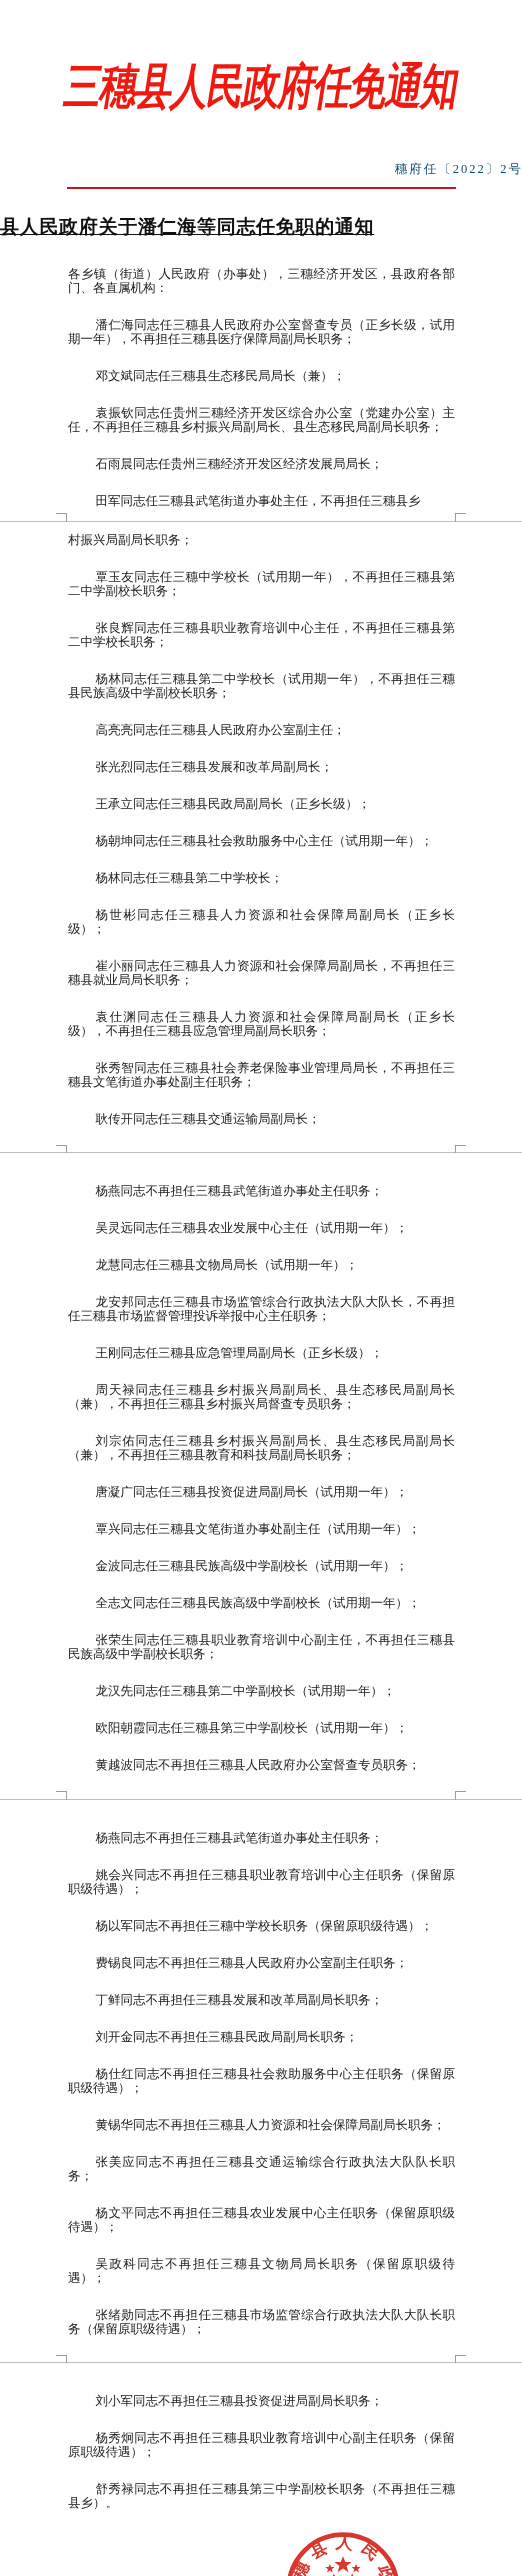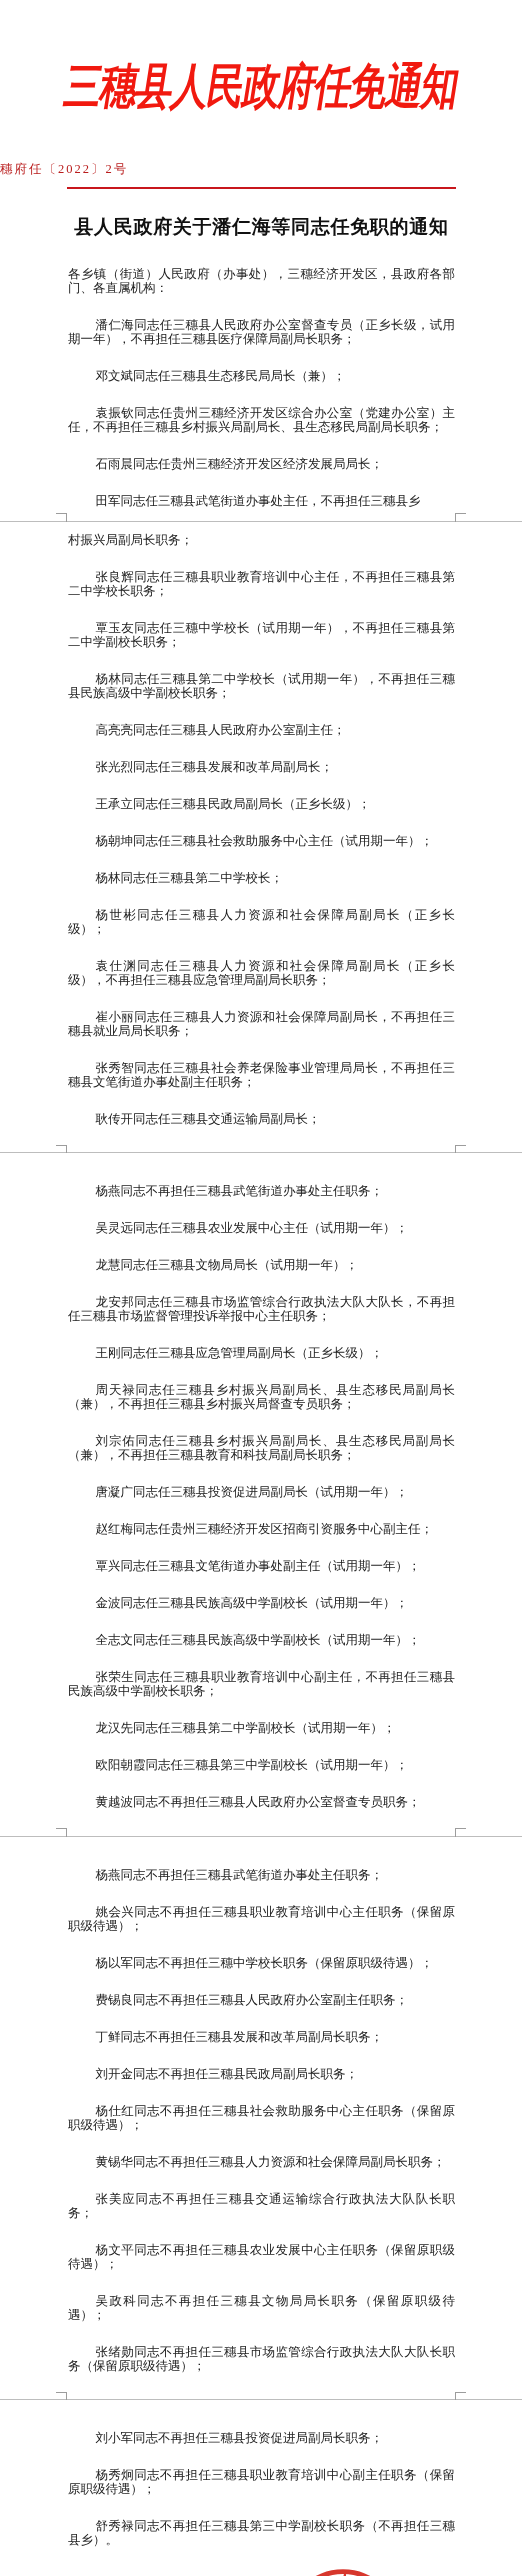--- a/index.html
+++ b/index.html
@@ -21,39 +21,40 @@
     font-size: 37px;
     font-weight: bold;
     letter-spacing: -1.3px;
     white-space: nowrap;
     transform: skewX(-9deg) scaleY(1.32);
     transform-origin: center;
     font-family: "Liberation Serif", serif;
   }
   .doc-number {
     margin-top: 49px;
-    text-align: left;
+    text-align: right;
     font-size: 12.5px;
     letter-spacing: 2px;
-    color: #b91c1c;
+    color: #0c4a6e;
   }
   .red-rule {
     width: 389px;
     height: 2px;
     margin: 8.5px auto 0;
     background: #c8171c;
   }
   .doc-title {
     margin-top: 25px;
-    text-align: center;
+    text-align: left;
     font-size: 19px;
     font-weight: bold;
     color: #111;
     font-family: "Liberation Sans", sans-serif;
     letter-spacing: 0.7px;
+    text-decoration: underline;
   }
   
   .doc-body {
     margin-top: 27.6px;
     font-size: 12.5px;
     line-height: 14px;
     text-align: justify;
   }
   .para {
     margin: 0 68px;
@@ -110,47 +111,46 @@
       <p class="para indent">邓文斌同志任三穗县生态移民局局长（兼）；</p>
       <p class="para indent">袁振钦同志任贵州三穗经济开发区综合办公室（党建办公室）主任，不再担任三穗县乡村振兴局副局长、县生态移民局副局长职务；</p>
       <p class="para indent">石雨晨同志任贵州三穗经济开发区经济发展局局长；</p>
       <p class="para indent">田军同志任三穗县武笔街道办事处主任，不再担任三穗县乡</p>
       <div class="pagebreak tight">
         <span class="pb-line"></span>
         <span class="pb-corner pb-left"></span>
         <span class="pb-corner pb-right"></span>
       </div>
       <p class="para">村振兴局副局长职务；</p>
+      <p class="para indent">覃玉友同志任三穗中学校长（试用期一年），不再担任三穗县第二中学副校长职务；</p>
       <p class="para indent">张良辉同志任三穗县职业教育培训中心主任，不再担任三穗县第二中学校长职务；</p>
-      <p class="para indent">覃玉友同志任三穗中学校长（试用期一年），不再担任三穗县第二中学副校长职务；</p>
       <p class="para indent">杨林同志任三穗县第二中学校长（试用期一年），不再担任三穗县民族高级中学副校长职务；</p>
       <p class="para indent">高亮亮同志任三穗县人民政府办公室副主任；</p>
       <p class="para indent">张光烈同志任三穗县发展和改革局副局长；</p>
       <p class="para indent">王承立同志任三穗县民政局副局长（正乡长级）；</p>
       <p class="para indent">杨朝坤同志任三穗县社会救助服务中心主任（试用期一年）；</p>
       <p class="para indent">杨林同志任三穗县第二中学校长；</p>
       <p class="para indent">杨世彬同志任三穗县人力资源和社会保障局副局长（正乡长级）；</p>
+      <p class="para indent">崔小丽同志任三穗县人力资源和社会保障局副局长，不再担任三穗县就业局局长职务；</p>
       <p class="para indent">袁仕渊同志任三穗县人力资源和社会保障局副局长（正乡长级），不再担任三穗县应急管理局副局长职务；</p>
-      <p class="para indent">崔小丽同志任三穗县人力资源和社会保障局副局长，不再担任三穗县就业局局长职务；</p>
       <p class="para indent">张秀智同志任三穗县社会养老保险事业管理局局长，不再担任三穗县文笔街道办事处副主任职务；</p>
       <p class="para indent">耿传开同志任三穗县交通运输局副局长；</p>
       <div class="pagebreak">
         <span class="pb-line"></span>
         <span class="pb-corner pb-left"></span>
         <span class="pb-corner pb-right"></span>
       </div>
       <p class="para indent">杨燕同志不再担任三穗县武笔街道办事处主任职务；</p>
       <p class="para indent">吴灵远同志任三穗县农业发展中心主任（试用期一年）；</p>
       <p class="para indent">龙慧同志任三穗县文物局局长（试用期一年）；</p>
       <p class="para indent">龙安邦同志任三穗县市场监管综合行政执法大队大队长，不再担任三穗县市场监督管理投诉举报中心主任职务；</p>
       <p class="para indent">王刚同志任三穗县应急管理局副局长（正乡长级）；</p>
       <p class="para indent">周天禄同志任三穗县乡村振兴局副局长、县生态移民局副局长（兼），不再担任三穗县乡村振兴局督查专员职务；</p>
       <p class="para indent">刘宗佑同志任三穗县乡村振兴局副局长、县生态移民局副局长（兼），不再担任三穗县教育和科技局副局长职务；</p>
       <p class="para indent">唐凝广同志任三穗县投资促进局副局长（试用期一年）；</p>
-      <p class="para indent">赵红梅同志任贵州三穗经济开发区招商引资服务中心副主任；</p>
       <p class="para indent">覃兴同志任三穗县文笔街道办事处副主任（试用期一年）；</p>
       <p class="para indent">金波同志任三穗县民族高级中学副校长（试用期一年）；</p>
       <p class="para indent">全志文同志任三穗县民族高级中学副校长（试用期一年）；</p>
       <p class="para indent">张荣生同志任三穗县职业教育培训中心副主任，不再担任三穗县民族高级中学副校长职务；</p>
       <p class="para indent">龙汉先同志任三穗县第二中学副校长（试用期一年）；</p>
       <p class="para indent">欧阳朝霞同志任三穗县第三中学副校长（试用期一年）；</p>
       <p class="para indent">黄越波同志不再担任三穗县人民政府办公室督查专员职务；</p>
       <div class="pagebreak">
         <span class="pb-line"></span>
         <span class="pb-corner pb-left"></span>

